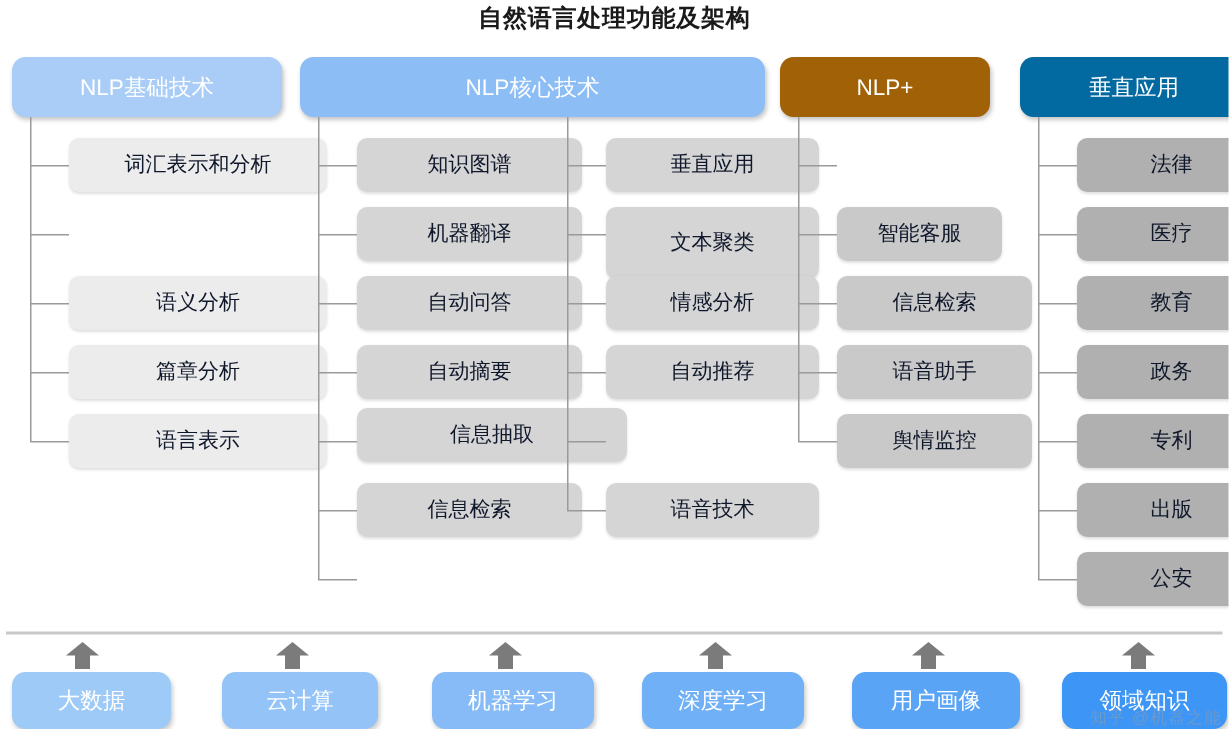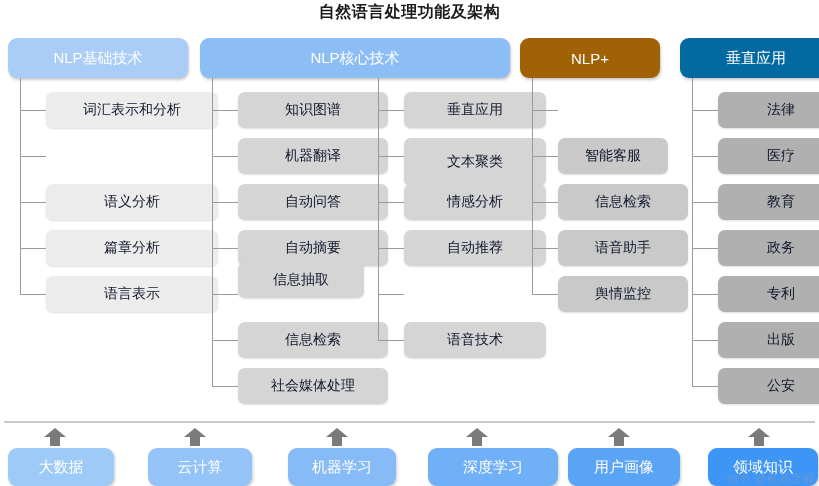--- a/index.html
+++ b/index.html
@@ -168,25 +168,24 @@
       <div class="sub-columns">
         <div class="sub-col" style="width: 188px; margin-right: 18px; height: 336px; position: relative;">
           <div class="item" style="position: absolute; left: 38px; top: 14px; width: 150px; height: 36px; background: rgb(213, 213, 213);">知识图谱</div>
           <div class="branch" style="left: 12px; top: 32px; width: 26px; background: rgb(154, 154, 154);"></div>
           <div class="item" style="position: absolute; left: 38px; top: 60px; width: 150px; height: 36px; background: rgb(213, 213, 213);">机器翻译</div>
           <div class="branch" style="left: 12px; top: 78px; width: 26px; background: rgb(154, 154, 154);"></div>
           <div class="item" style="position: absolute; left: 38px; top: 106px; width: 150px; height: 36px; background: rgb(213, 213, 213);">自动问答</div>
           <div class="branch" style="left: 12px; top: 124px; width: 26px; background: rgb(154, 154, 154);"></div>
           <div class="item" style="position: absolute; left: 38px; top: 152px; width: 150px; height: 36px; background: rgb(213, 213, 213);">自动摘要</div>
           <div class="branch" style="left: 12px; top: 170px; width: 26px; background: rgb(154, 154, 154);"></div>
-          <div class="item" style="position: absolute; left: 38px; top: 184px; width: 126px; height: 36px; background: rgb(213, 213, 213);">信息抽取</div>
+          <div class="item" style="position: absolute; left: 38px; top: 194px; width: 180px; height: 36px; background: rgb(213, 213, 213);">信息抽取</div>
           <div class="branch" style="left: 12px; top: 216px; width: 26px; background: rgb(154, 154, 154);"></div>
           <div class="item" style="position: absolute; left: 38px; top: 244px; width: 150px; height: 36px; background: rgb(213, 213, 213);">信息检索</div>
           <div class="branch" style="left: 12px; top: 262px; width: 26px; background: rgb(154, 154, 154);"></div>
-          <div class="item" style="position: absolute; left: 38px; top: 290px; width: 150px; height: 36px; background: rgb(213, 213, 213);">社会媒体处理</div>
           <div class="branch" style="left: 12px; top: 308px; width: 26px; background: rgb(154, 154, 154);"></div>
           <div class="trunk" style="left: 12px; top: 0px; height: 308px; background: rgb(154, 154, 154);"></div>
         </div>
         <div class="sub-col" style="width: 178px; margin-right: 0px; height: 336px; position: relative;">
           <div class="item" style="position: absolute; left: 36px; top: 14px; width: 142px; height: 36px; background: rgb(213, 213, 213);">垂直应用</div>
           <div class="branch" style="left: 10px; top: 32px; width: 26px; background: rgb(154, 154, 154);"></div>
           <div class="item" style="position: absolute; left: 36px; top: 60px; width: 142px; height: 48px; background: rgb(213, 213, 213);">文本聚类</div>
           <div class="branch" style="left: 10px; top: 78px; width: 26px; background: rgb(154, 154, 154);"></div>
           <div class="item" style="position: absolute; left: 36px; top: 106px; width: 142px; height: 36px; background: rgb(213, 213, 213);">情感分析</div>
           <div class="branch" style="left: 10px; top: 124px; width: 26px; background: rgb(154, 154, 154);"></div>
@@ -255,21 +254,21 @@
     <div class="found-box" style="left: 148px; width: 104px; background: rgb(147, 195, 247);">云计算</div>
     <div class="up-arrow" style="left: 326px;">
       <div class="head" style="border-bottom-color: rgb(123, 123, 123);"></div>
       <div class="shaft" style="background: rgb(123, 123, 123);"></div>
     </div>
     <div class="found-box" style="left: 288px; width: 108px; background: rgb(135, 187, 247);">机器学习</div>
     <div class="up-arrow" style="left: 466px;">
       <div class="head" style="border-bottom-color: rgb(123, 123, 123);"></div>
       <div class="shaft" style="background: rgb(123, 123, 123);"></div>
     </div>
-    <div class="found-box" style="left: 428px; width: 130px; background: rgb(111, 176, 246);">深度学习</div>
+    <div class="found-box" style="left: 428px; width: 108px; background: rgb(111, 176, 246);">深度学习</div>
     <div class="up-arrow" style="left: 608px;">
       <div class="head" style="border-bottom-color: rgb(123, 123, 123);"></div>
       <div class="shaft" style="background: rgb(123, 123, 123);"></div>
     </div>
     <div class="found-box" style="left: 568px; width: 112px; background: rgb(90, 164, 246);">用户画像</div>
     <div class="up-arrow" style="left: 748px;">
       <div class="head" style="border-bottom-color: rgb(123, 123, 123);"></div>
       <div class="shaft" style="background: rgb(123, 123, 123);"></div>
     </div>
     <div class="found-box" style="left: 708px; width: 110px; background: rgb(61, 149, 245);">领域知识</div>

